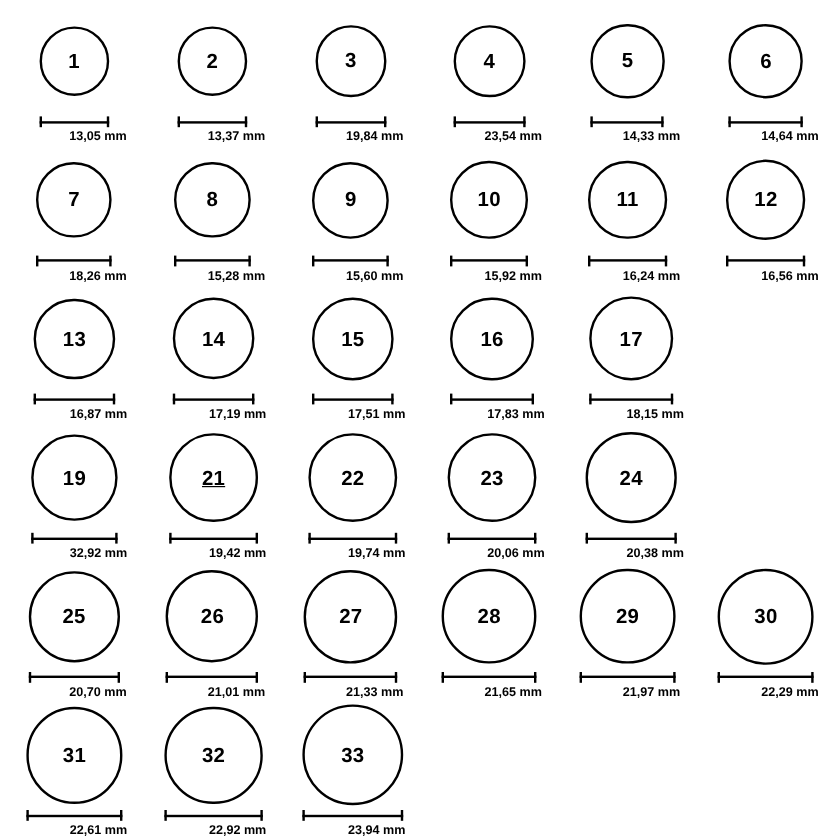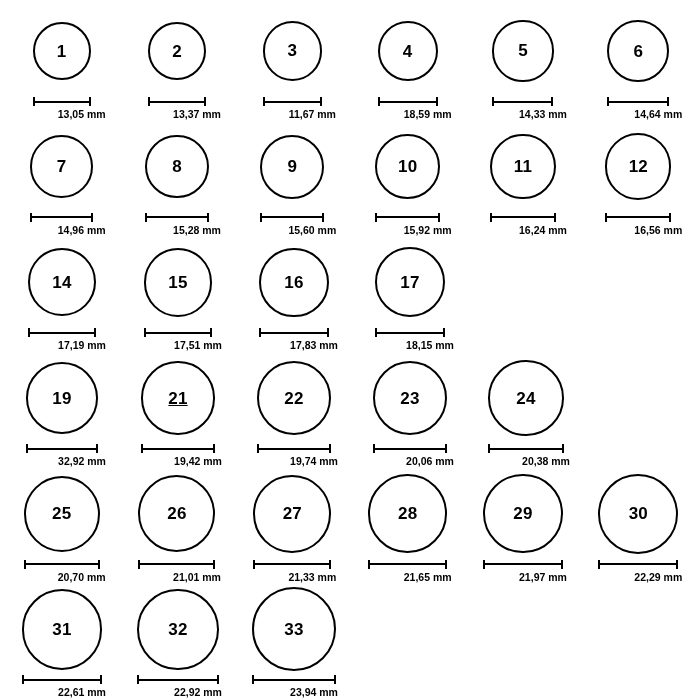--- a/index.html
+++ b/index.html
@@ -133,36 +133,36 @@
           <div class="ring" style="width: 59.528px; height: 59.528px;">
             <div class="ring-number">3</div>
           </div>
         </div>
         <div class="measure">
           <div class="measure-bar" style="width: 59.528px;">
             <span class="cap left"></span>
             <span class="line"></span>
             <span class="cap right"></span>
           </div>
-          <div class="measure-label">11,67 mm</div>
+          <div class="measure-label">19,84 mm</div>
         </div>
       </div>
       <div class="size-cell">
         <div class="ring-wrap">
           <div class="ring" style="width: 60.292px; height: 60.292px;">
             <div class="ring-number">4</div>
           </div>
         </div>
         <div class="measure">
           <div class="measure-bar" style="width: 60.292px;">
             <span class="cap left"></span>
             <span class="line"></span>
             <span class="cap right"></span>
           </div>
-          <div class="measure-label">18,59 mm</div>
+          <div class="measure-label">23,54 mm</div>
         </div>
       </div>
       <div class="size-cell">
         <div class="ring-wrap">
           <div class="ring" style="width: 61.056px; height: 61.056px;">
             <div class="ring-number">5</div>
           </div>
         </div>
         <div class="measure">
           <div class="measure-bar" style="width: 61.056px;">
@@ -195,21 +195,21 @@
           <div class="ring" style="width: 62.5601px; height: 62.5601px;">
             <div class="ring-number">7</div>
           </div>
         </div>
         <div class="measure">
           <div class="measure-bar" style="width: 62.5601px;">
             <span class="cap left"></span>
             <span class="line"></span>
             <span class="cap right"></span>
           </div>
-          <div class="measure-label">14,96 mm</div>
+          <div class="measure-label">18,26 mm</div>
         </div>
       </div>
       <div class="size-cell">
         <div class="ring-wrap">
           <div class="ring" style="width: 63.3242px; height: 63.3242px;">
             <div class="ring-number">8</div>
           </div>
         </div>
         <div class="measure">
           <div class="measure-bar" style="width: 63.3242px;">
@@ -275,20 +275,35 @@
           <div class="measure-bar" style="width: 66.3802px;">
             <span class="cap left"></span>
             <span class="line"></span>
             <span class="cap right"></span>
           </div>
           <div class="measure-label">16,56 mm</div>
         </div>
       </div>
     </div>
     <div class="chart-row">
+      <div class="size-cell">
+        <div class="ring-wrap">
+          <div class="ring" style="width: 67.1203px; height: 67.1203px;">
+            <div class="ring-number">13</div>
+          </div>
+        </div>
+        <div class="measure">
+          <div class="measure-bar" style="width: 67.1203px;">
+            <span class="cap left"></span>
+            <span class="line"></span>
+            <span class="cap right"></span>
+          </div>
+          <div class="measure-label">16,87 mm</div>
+        </div>
+      </div>
       <div class="size-cell">
         <div class="ring-wrap">
           <div class="ring" style="width: 67.8843px; height: 67.8843px;">
             <div class="ring-number">14</div>
           </div>
         </div>
         <div class="measure">
           <div class="measure-bar" style="width: 67.8843px;">
             <span class="cap left"></span>
             <span class="line"></span>

